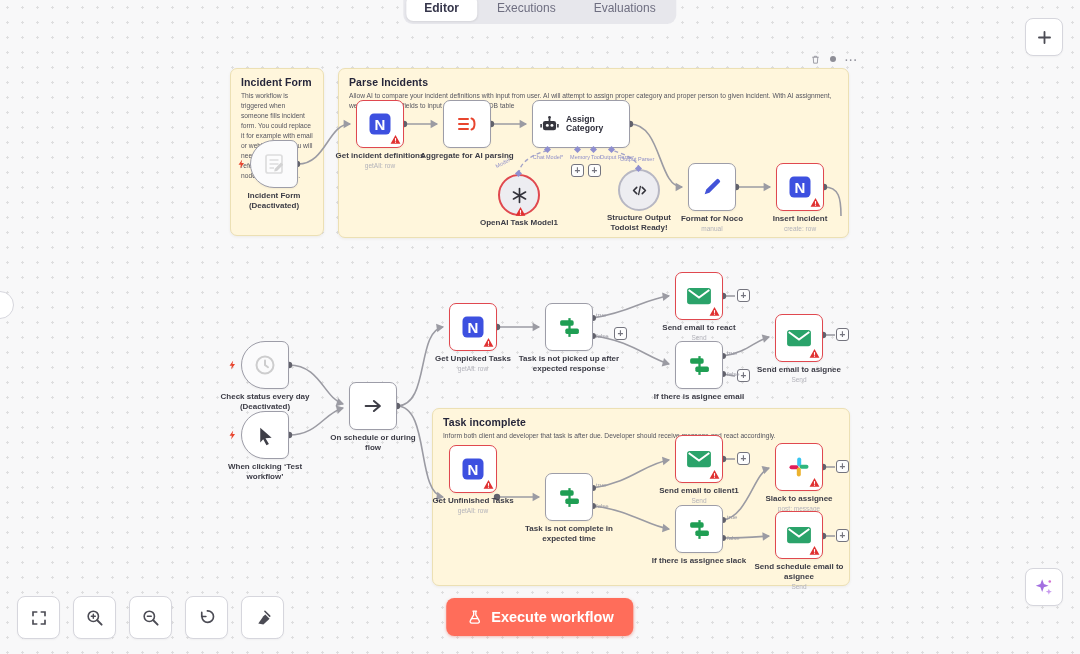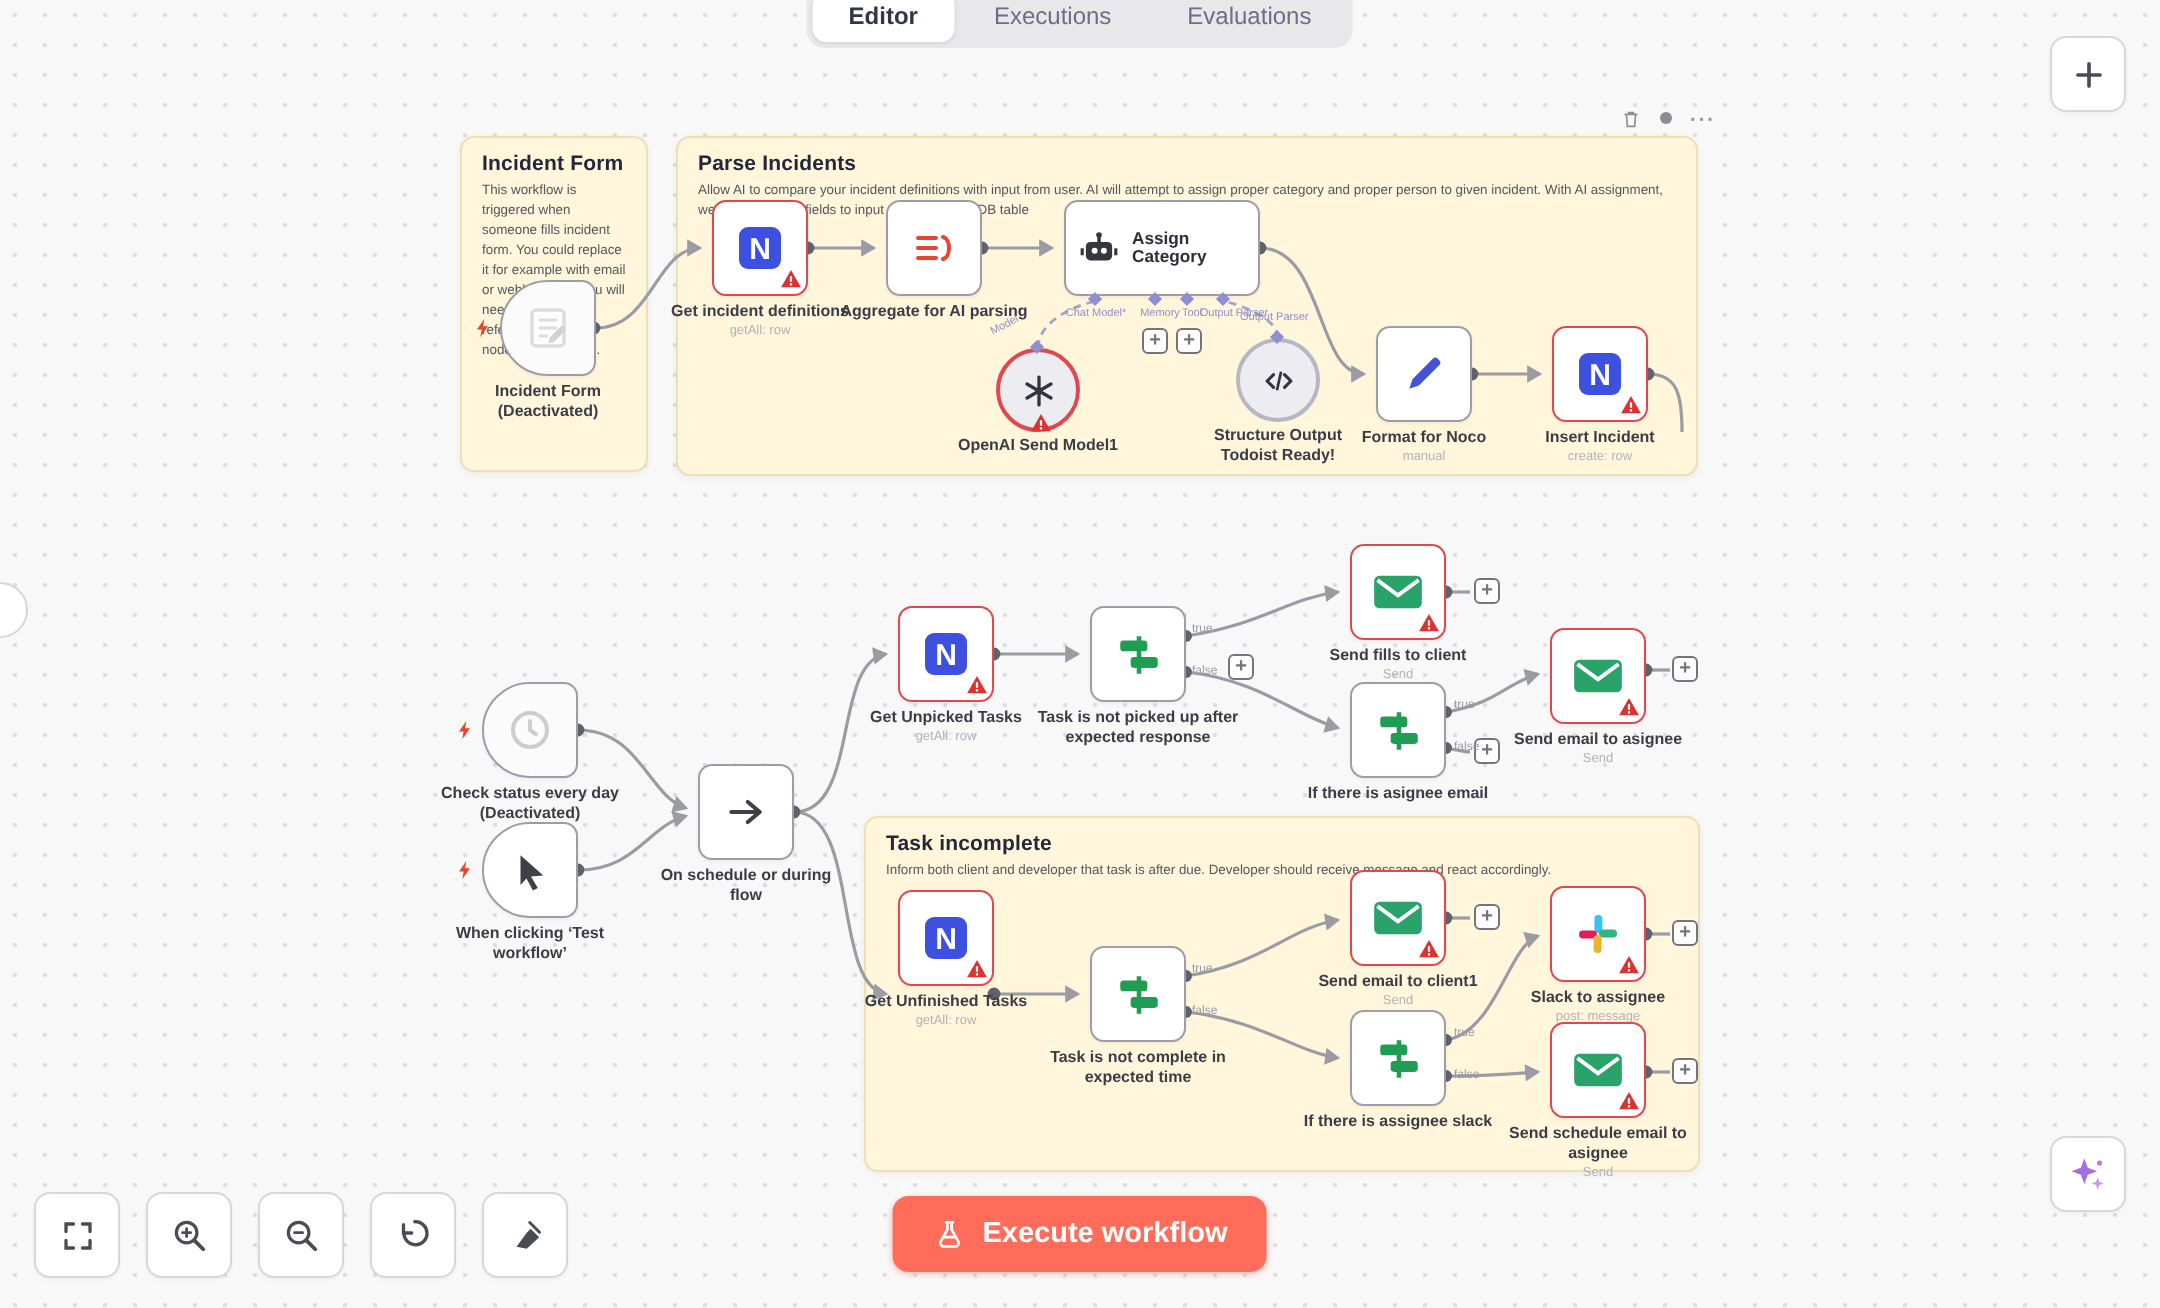--- a/index.html
+++ b/index.html
@@ -331,21 +331,21 @@
   </div>
 
   <div class="circle err" style="left:498px;top:174px">
     <span class="i"><svg width="19" height="19">
           <use href="#sym-openai"></use>
         </svg></span>
     <span class="warn"><svg width="11" height="11">
           <use href="#sym-warn"></use>
         </svg></span>
     <div class="ncap">
-        <div class="nlabel">OpenAI Send Model1</div>
+        <div class="nlabel">OpenAI Task Model1</div>
       </div>
   </div>
 
   <div class="circle" style="left:618px;top:169px">
     <span class="i"><svg width="19" height="19">
           <use href="#sym-code"></use>
         </svg></span>
     <div class="ncap" style="width:90px">
         <div class="nlabel">Structure Output Todoist Ready!</div>
       </div>
@@ -431,21 +431,21 @@
   </div>
 
   <div class="node err" style="left:675px;top:272px">
     <span class="i"><svg width="26" height="26">
           <use href="#sym-env"></use>
         </svg></span>
     <span class="warn"><svg width="11" height="11">
           <use href="#sym-warn"></use>
         </svg></span>
     <div class="ncap">
-        <div class="nlabel">Send fills to client</div>
+        <div class="nlabel">Send email to react</div>
     <div class="nsub">Send</div>
       </div>
   </div>
 
   <div class="node" style="left:675px;top:341px">
     <span class="i"><svg width="25" height="25">
           <use href="#sym-if"></use>
         </svg></span>
     <div class="ncap" style="width:118px">
         <div class="nlabel">If there is asignee email</div>

